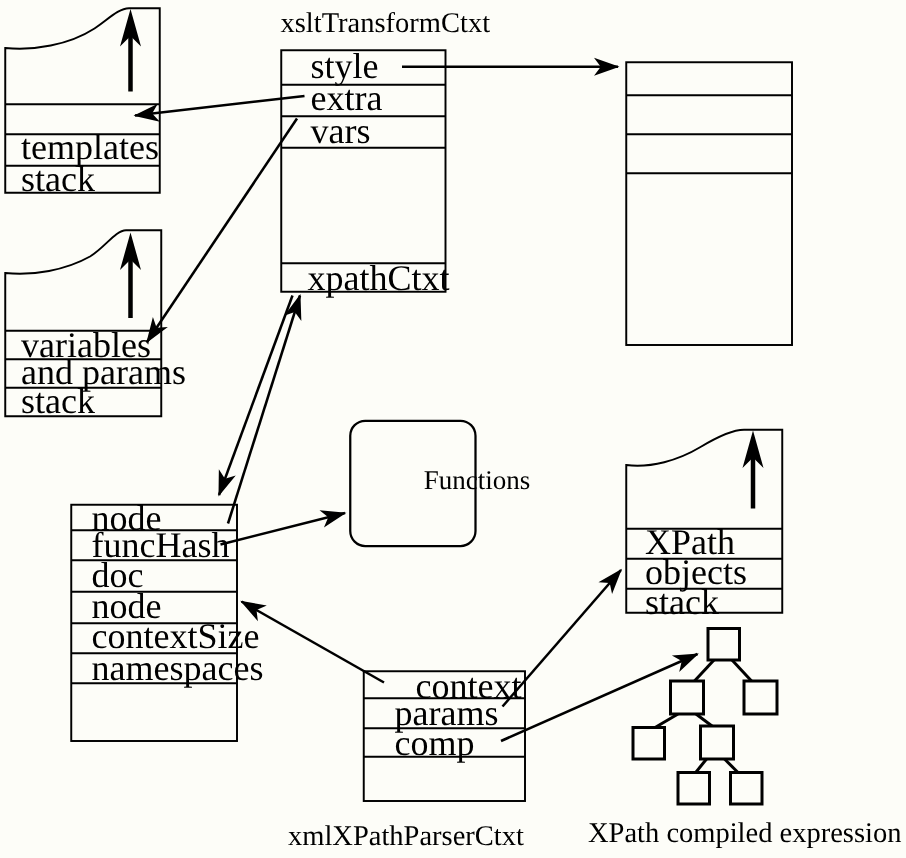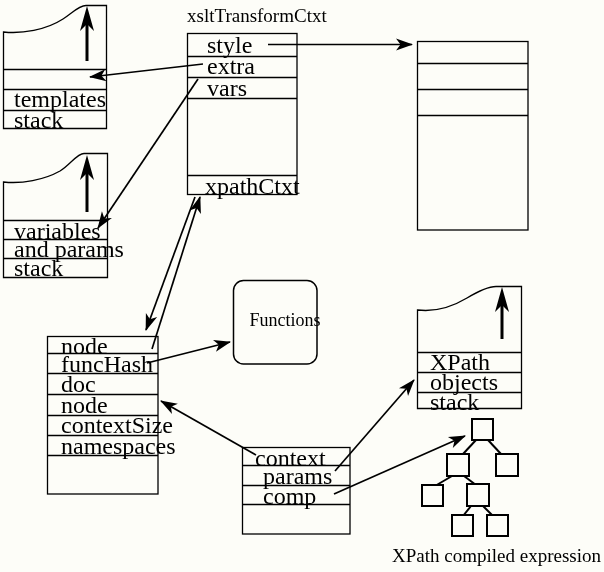--- a/index.html
+++ b/index.html
@@ -8,21 +8,21 @@
     width:604px;height:572px;
     background:#fdfdf8;
     font-family:"Liberation Serif","DejaVu Serif",serif;
     color:#000;
     overflow:hidden;
   }
   .canvas svg{position:absolute;left:0;top:0;}
   .t{position:absolute;white-space:nowrap;}
   .title{font-size:19px;line-height:20px;font-family:Liberation Serif, serif;}
   .row{font-size:24px;line-height:19px;}
-  .fn{font-size:18px;line-height:19px;width:104px;text-align:center;}
+  .fn{font-size:18px;line-height:19px;width:104px;text-align:center;margin-left:33px;}
 </style>
 </head>
 <body>
 
 <div class="canvas">
 
   <svg width="604" height="572" viewBox="0 0 604 572">
     <defs>
       <marker id="ah" markerUnits="userSpaceOnUse" markerWidth="20" markerHeight="16" refX="17" refY="8" orient="auto">
         <path d="M1,2 L18,8 L1,14 L5.5,8 Z" fill="#000"></path>
@@ -119,35 +119,36 @@
       <rect x="447" y="454" width="22" height="22" fill="#fdfdf8"></rect>
       <rect x="496" y="454" width="22" height="22" fill="#fdfdf8"></rect>
       <rect x="422" y="485" width="21" height="21" fill="#fdfdf8"></rect>
       <rect x="467" y="484" width="22" height="22" fill="#fdfdf8"></rect>
       <rect x="452" y="515" width="21" height="21" fill="#fdfdf8"></rect>
       <rect x="487" y="515" width="21" height="21" fill="#fdfdf8"></rect>
     </g>
   </svg>
 
   <div class="t title" style="left:187px;top:6px">xsltTransformCtxt</div>
+  <div class="t title" style="left:192px;top:548px">xmlXPathParserCtxt</div>
   <div class="t title" style="left:392px;top:546px">XPath compiled expression</div>
 
   <div class="t row" style="left:207px;top:36px">style</div>
   <div class="t row" style="left:207px;top:57px">extra</div>
   <div class="t row" style="left:207px;top:79px">vars</div>
   <div class="t row" style="left:205px;top:177px">xpathCtxt</div>
 
   <div class="t row" style="left:61px;top:337px">node</div>
   <div class="t row" style="left:61px;top:355px">funcHash</div>
   <div class="t row" style="left:61px;top:375px">doc</div>
   <div class="t row" style="left:61px;top:396px">node</div>
   <div class="t row" style="left:61px;top:437px">namespaces</div>
   <div class="t row" style="left:61px;top:416px">contextSize</div>
 
-  <div class="t row" style="left:255px;top:449px">context</div>
+  <div class="t row" style="left:277px;top:449px">context</div>
   <div class="t row" style="left:263px;top:467px">params</div>
   <div class="t row" style="left:263px;top:487px">comp</div>
 
   <div class="t row" style="left:14px;top:90px">templates</div>
   <div class="t row" style="left:14px;top:111px">stack</div>
 
   <div class="t row" style="left:14px;top:222px">variables</div>
   <div class="t row" style="left:14px;top:240px">and params</div>
   <div class="t row" style="left:14px;top:259px">stack</div>
 

